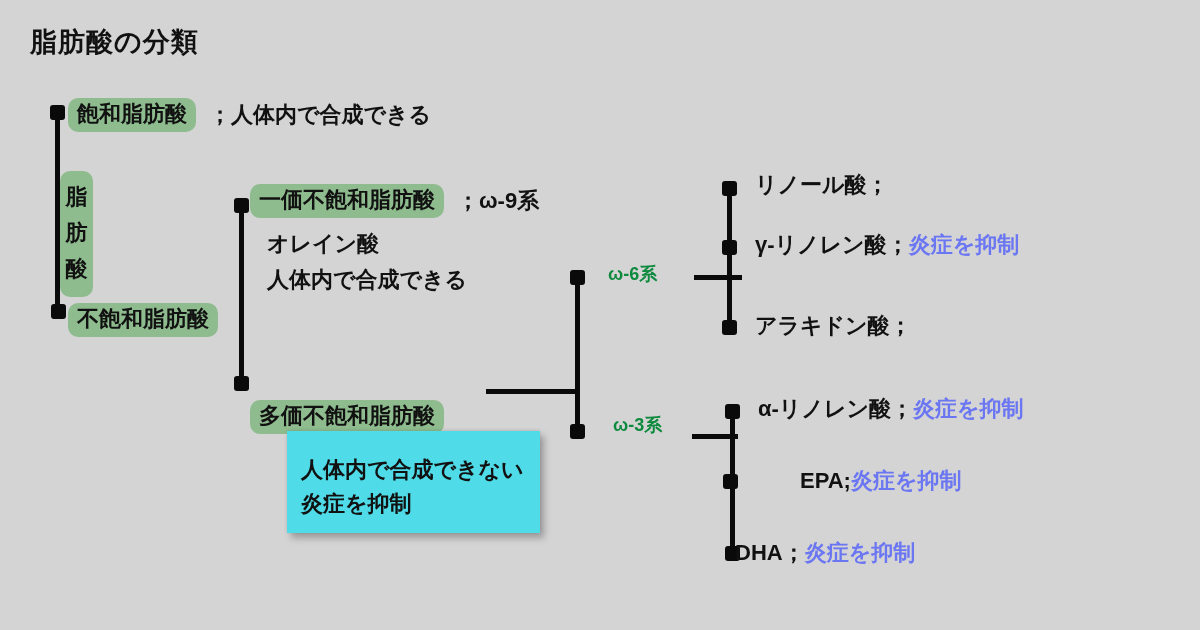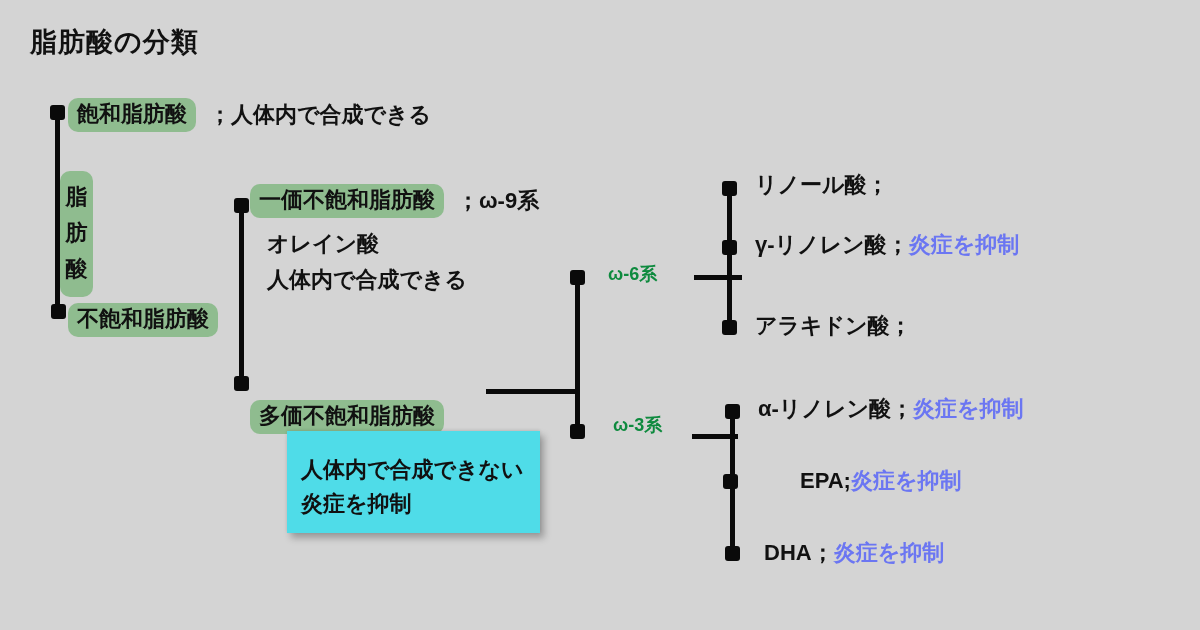--- a/index.html
+++ b/index.html
@@ -147,19 +147,19 @@
   <div class="item-row" style="left:758px;top:395px;">
     <span>α-リノレン酸</span>
       <span>；</span>
       <span class="note-blue">炎症を抑制</span>
   </div>
   <div class="item-row" style="left:756px;top:467px;margin-left:44px;">
     <span>EPA</span>
       <span>;</span>
       <span class="note-blue">炎症を抑制</span>
   </div>
-  <div class="item-row" style="left:764px;top:539px;">
+  <div class="item-row" style="left:735px;top:539px;">
     <span>DHA</span>
       <span>；</span>
       <span class="note-blue">炎症を抑制</span>
   </div>
 
 </div>
 
 </body></html>

